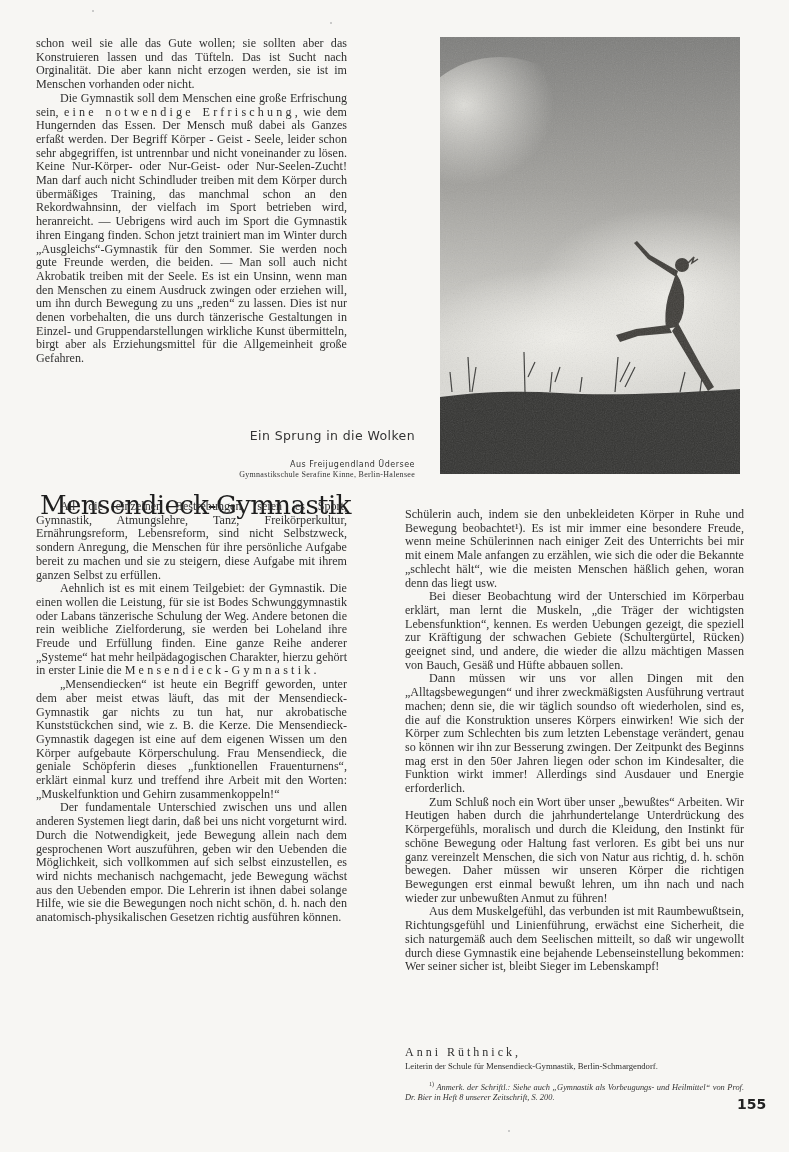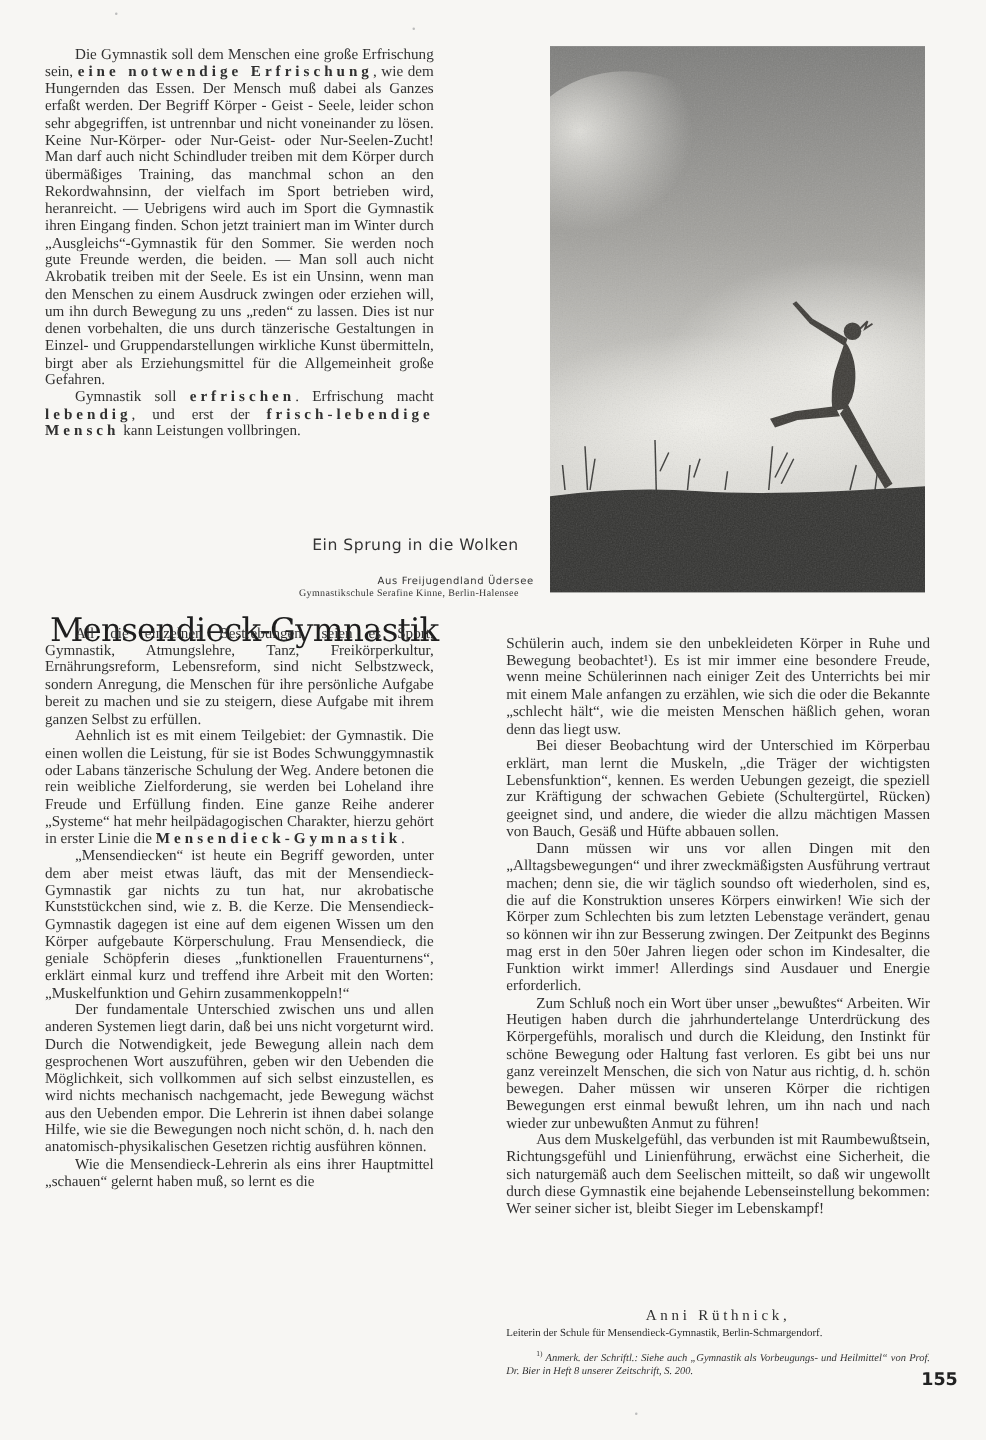--- a/index.html
+++ b/index.html
@@ -12,49 +12,49 @@
   .col {
     position: absolute;
     font-family: "Liberation Serif", "DejaVu Serif", serif;
     font-size: 12.1px;
     line-height: 13.7px;
     text-align: justify;
     color: #303030;
   }
   .col p { margin: 0; text-indent: 24px; }
   .col p.noindent { text-indent: 0; }
-  .sp { letter-spacing: 3.2px; font-weight: bold; }
+  .sp { letter-spacing: 3.2px; }
   #top-left { left: 36px; top: 37px; width: 311px; }
   #left-col { left: 36px; top: 500px; width: 311px; }
   #right-col { left: 405px; top: 508px; width: 339px; }
 
   #photo {
     position: absolute; left: 440px; top: 37px; width: 300px; height: 437px;
     overflow: hidden; background: #777;
   }
   #photo svg { display: block; }
 
   .caption {
     position: absolute; right: 372px; text-align: right;
     font-family: "DejaVu Sans", "Liberation Sans", sans-serif;
     color: #333;
   }
   #caption-title { top: 428px; font-size: 12.5px; letter-spacing: 0.4px; right: 374px; }
-  #caption-line1 { top: 460px; font-size: 8px; letter-spacing: 0.5px; right: 362px; }
+  #caption-line1 { top: 460px; font-size: 8px; letter-spacing: 0.5px; right: 374px; }
   #caption-line2 { top: 470px; font-size: 8px; letter-spacing: 0.3px; right: 374px; font-family: Liberation Serif, serif; }
 
   #article-title {
     position: absolute; left: 40px; top: 490px;
     font-family: "DejaVu Serif", "Liberation Serif", serif;
     font-size: 26px; line-height: 30px; color: #1e1e1e;
     letter-spacing: -0.6px; margin: 0; font-weight: normal;
   }
 
   #signature {
-    position: absolute; left: 405px; top: 1045px; width: 339px; text-align: center;
+    position: absolute; left: 405px; top: 1045px; width: 339px; text-align: left;
     font-family: "Liberation Serif", serif; font-size: 12px; letter-spacing: 3px;
     color: #303030;
   }
   #affiliation {
     position: absolute; left: 405px; top: 1061px; width: 339px; text-align: left;
     font-family: "Liberation Serif", serif; font-size: 8.7px; color: #2c2c2c;
   }
   #footnote {
     position: absolute; left: 405px; top: 1079px; width: 339px;
     font-family: "Liberation Serif", serif; font-style: italic; font-size: 8.4px;
@@ -65,22 +65,22 @@
     position: absolute; left: 717px; top: 1096px;
     font-family: "DejaVu Sans", "Liberation Sans", sans-serif;
     font-size: 14px; font-weight: bold; color: #222; margin-left: 20px;
   }
   .speck { position: absolute; width: 2px; height: 2px; background: #bbb; border-radius: 1px; }
 </style>
 </head>
 <body>
 
 <div id="top-left" class="col">
+  <p class="noindent">schon weil sie alle das Gute wollen; sie sollten aber das Konstruieren lassen und das Tüfteln. Das ist Sucht nach Orginalität. Die aber kann nicht erzogen werden, sie ist im Menschen vorhanden oder nicht.</p>
   <p><span>Die Gymnastik soll dem Menschen eine große Erfrischung sein, </span><span class="sp">eine notwendige Erfrischung</span><span>, wie dem Hungernden das Essen. Der Mensch muß dabei als Ganzes erfaßt werden. Der Begriff Körper - Geist - Seele, leider schon sehr abgegriffen, ist untrennbar und nicht voneinander zu lösen. Keine Nur-Körper- oder Nur-Geist- oder Nur-Seelen-Zucht! Man darf auch nicht Schindluder treiben mit dem Körper durch übermäßiges </span><span>Training, das manchmal schon an den Rekordwahnsinn, der vielfach im Sport betrieben wird, heranreicht. — Uebrigens wird auch im Sport die Gymnastik ihren Eingang finden. Schon jetzt trainiert man im Winter durch „Ausgleichs“-Gymnastik für den Sommer. Sie werden noch gute Freunde werden, die beiden. — Man soll auch nicht Akrobatik treiben mit der Seele. Es ist ein Unsinn, wenn man den Menschen zu einem Ausdruck zwingen oder erziehen will, um ihn durch Bewegung zu uns „reden“ zu lassen. Dies ist nur denen vorbehalten, die uns durch tänzerische Gestaltungen in Einzel- und Gruppendarstellungen wirkliche Kunst übermitteln, birgt aber als Erziehungsmittel für die Allgemeinheit große Gefahren.</span></p>
-  <p><span>Gymnastik soll </span><span class="sp">erfrischen</span><span>. Erfrischung macht </span><span class="sp">lebendig</span><span>, und erst der </span><span class="sp">frisch-lebendige Mensch</span><span> kann Leistungen vollbringen.</span></p>
 </div>
 
 <div id="photo">
   <svg width="300" height="437" viewBox="0 0 300 437">
     <defs>
       <linearGradient id="sky" x1="0" y1="0" x2="0" y2="1">
         <stop offset="0" stop-color="#7d7d7b"></stop>
         <stop offset="0.35" stop-color="#a2a19d"></stop>
         <stop offset="0.7" stop-color="#d8d7d2"></stop>
         <stop offset="1" stop-color="#e4e3de"></stop>
@@ -129,21 +129,20 @@
 <div id="caption-line1" class="caption">Aus Freijugendland Üdersee</div>
 <div id="caption-line2" class="caption">Gymnastikschule Serafine Kinne, Berlin-Halensee</div>
 
 <h1 id="article-title">Mensendieck-Gymnastik</h1>
 
 <div id="left-col" class="col">
   <p>All die einzelnen Bestrebungen, seien es Sport, Gymnastik, Atmungslehre, Tanz, Freikörperkultur, Ernährungsreform, Lebensreform, sind nicht Selbstzweck, sondern Anregung, die Menschen für ihre persönliche Aufgabe bereit zu machen und sie zu steigern, diese Aufgabe mit ihrem ganzen Selbst zu erfüllen.</p>
   <p><span>Aehnlich ist es mit einem Teilgebiet: der Gymnastik. Die einen wollen die Leistung, für sie ist Bodes Schwunggymnastik oder Labans tänzerische Schulung der Weg. Andere betonen die rein weibliche Zielforderung, sie werden bei Loheland ihre Freude und Erfüllung finden. Eine ganze Reihe anderer „Systeme“ hat mehr heilpädagogischen Charakter, hierzu gehört in erster Linie die </span><span class="sp">Mensendieck-Gymnastik</span><span>.</span></p>
   <p>„Mensendiecken“ ist heute ein Begriff geworden, unter dem aber meist etwas läuft, das mit der Mensendieck-Gymnastik gar nichts zu tun hat, nur akrobatische Kunststückchen sind, wie z. B. die Kerze. Die Mensendieck-Gymnastik dagegen ist eine auf dem eigenen Wissen um den Körper aufgebaute Körperschulung. Frau Mensendieck, die geniale Schöpferin dieses „funktionellen Frauenturnens“, erklärt einmal kurz und treffend ihre Arbeit mit den Worten: „Muskelfunktion und Gehirn zusammenkoppeln!“</p>
   <p>Der fundamentale Unterschied zwischen uns und allen anderen Systemen liegt darin, daß bei uns nicht vorgeturnt wird. Durch die Notwendigkeit, jede Bewegung allein nach dem gesprochenen Wort auszuführen, geben wir den Uebenden die Möglichkeit, sich vollkommen auf sich selbst einzustellen, es wird nichts mechanisch nachgemacht, jede Bewegung wächst aus den Uebenden empor. Die Lehrerin ist ihnen dabei solange Hilfe, wie sie die Bewegungen noch nicht schön, d. h. nach den anatomisch-physikalischen Gesetzen richtig ausführen können.</p>
-  <p>Wie die Mensendieck-Lehrerin als eins ihrer Hauptmittel „schauen“ gelernt haben muß, so lernt es die</p>
 </div>
 
 <div id="right-col" class="col">
   <p class="noindent">Schülerin auch, indem sie den unbekleideten Körper in Ruhe und Bewegung beobachtet¹). Es ist mir immer eine besondere Freude, wenn meine Schülerinnen nach einiger Zeit des Unterrichts bei mir mit einem Male anfangen zu erzählen, wie sich die oder die Bekannte „schlecht hält“, wie die meisten Menschen häßlich gehen, woran denn das liegt usw.</p>
   <p>Bei dieser Beobachtung wird der Unterschied im Körperbau erklärt, man lernt die Muskeln, „die Träger der wichtigsten Lebensfunktion“, kennen. Es werden Uebungen gezeigt, die speziell zur Kräftigung der schwachen Gebiete (Schultergürtel, Rücken) geeignet sind, und andere, die wieder die allzu mächtigen Massen von Bauch, Gesäß und Hüfte abbauen sollen.</p>
   <p>Dann müssen wir uns vor allen Dingen mit den „Alltagsbewegungen“ und ihrer zweckmäßigsten Ausführung vertraut machen; denn sie, die wir täglich soundso oft wiederholen, sind es, die auf die Konstruktion unseres Körpers einwirken! Wie sich der Körper zum Schlechten bis zum letzten Lebenstage verändert, genau so können wir ihn zur Besserung zwingen. Der Zeitpunkt des Beginns mag erst in den 50er Jahren liegen oder schon im Kindesalter, die Funktion wirkt immer! Allerdings sind Ausdauer und Energie erforderlich.</p>
   <p>Zum Schluß noch ein Wort über unser „bewußtes“ Arbeiten. Wir Heutigen haben durch die jahrhundertelange Unterdrückung des Körpergefühls, moralisch und durch die Kleidung, den Instinkt für schöne Bewegung oder Haltung fast verloren. Es gibt bei uns nur ganz vereinzelt Menschen, die sich von Natur aus richtig, d. h. schön bewegen. Daher müssen wir unseren Körper die richtigen Bewegungen erst einmal bewußt lehren, um ihn nach und nach wieder zur unbewußten Anmut zu führen!</p>
   <p>Aus dem Muskelgefühl, das verbunden ist mit Raumbewußtsein, Richtungsgefühl und Linienführung, erwächst eine Sicherheit, die sich naturgemäß auch dem Seelischen mitteilt, so daß wir ungewollt durch diese Gymnastik eine bejahende Lebenseinstellung bekommen: Wer seiner sicher ist, bleibt Sieger im Lebenskampf!</p>
 </div>
 

